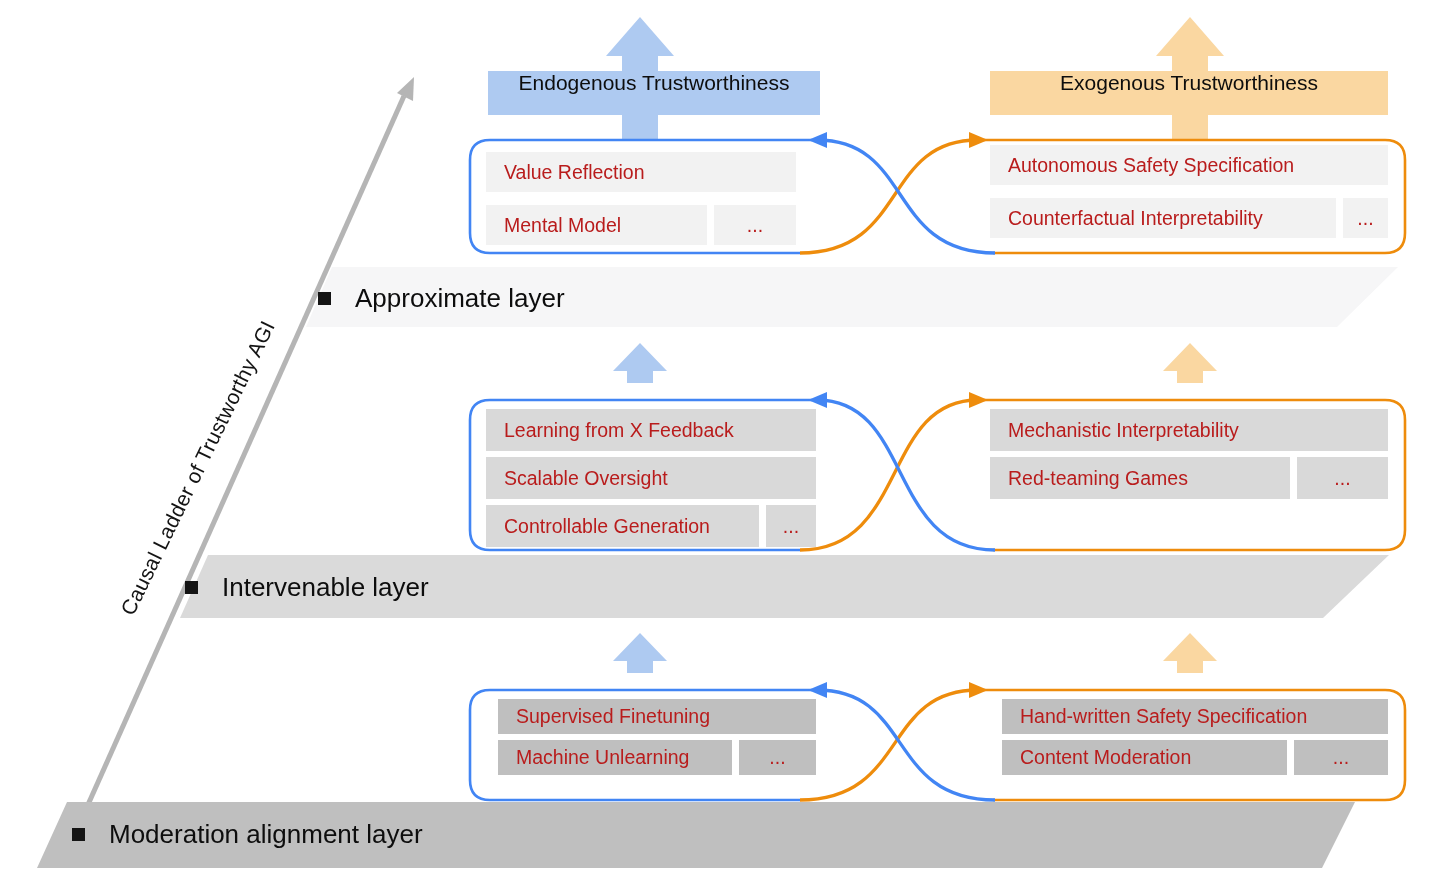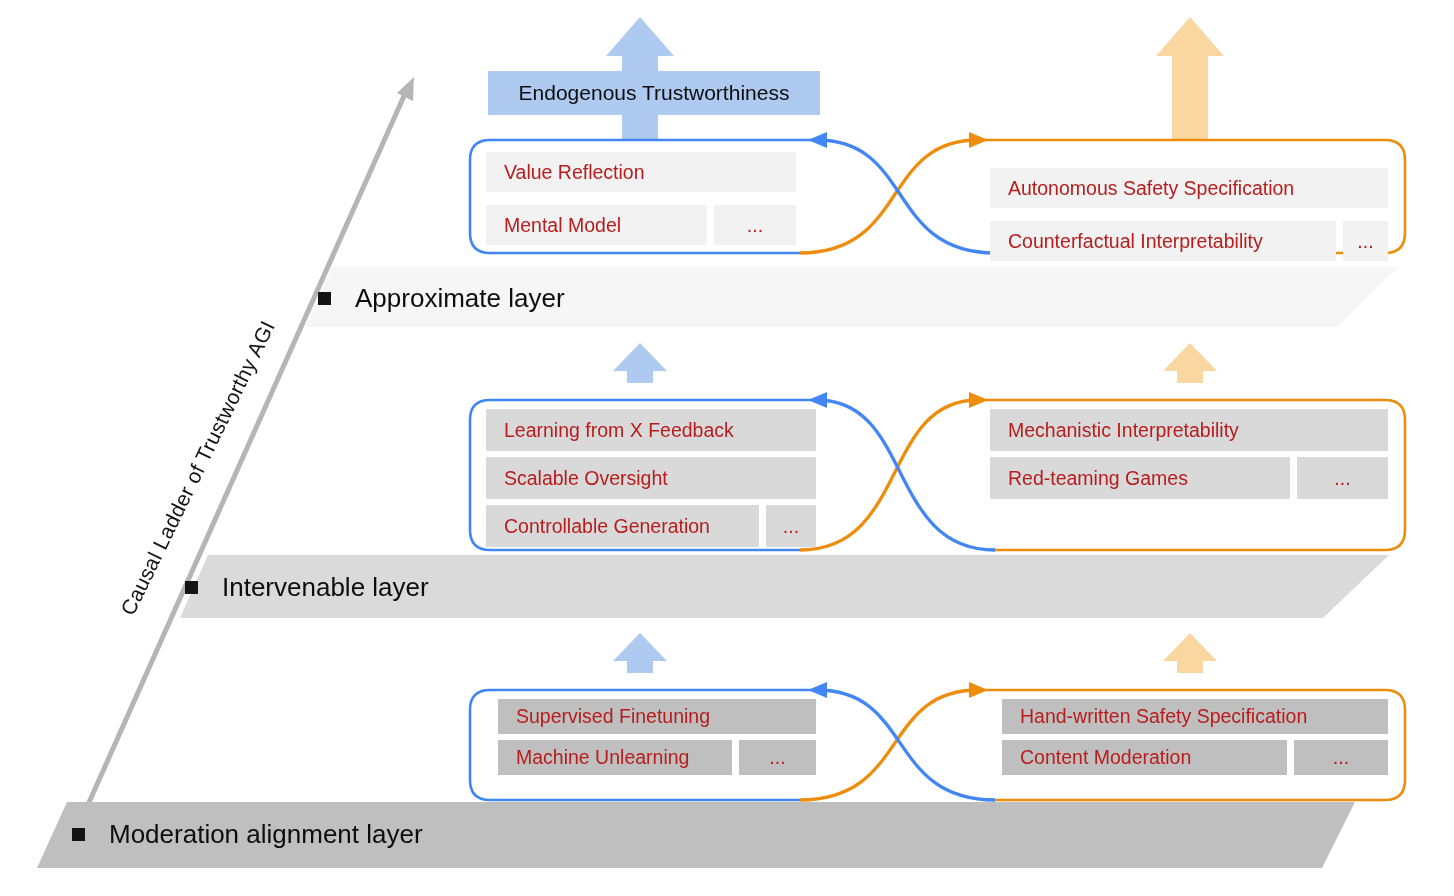--- a/index.html
+++ b/index.html
@@ -19,33 +19,33 @@
   
   .layer-label{position:absolute;display:flex;align-items:center;gap:24px;height:34px;
     font-size:26px;color:#0d0d0d;white-space:nowrap;}
   .bullet{width:13px;height:13px;background:#141414;flex:0 0 auto;}
   
   #ladder-label{position:absolute;left:198px;top:468px;transform:translate(-50%,-50%) rotate(-64deg);
     font-size:21px;color:#141414;white-space:nowrap;letter-spacing:.3px;}
   
   svg.overlay{position:absolute;left:0;top:0;}
   
-  .banner{position:absolute;top:71px;height:44px;display:flex;align-items:center;justify-content:center;
+  .banner{position:absolute;top:71px;height:44px;display:flex;justify-content:center;
     font-size:21px;color:#0d0d0d;white-space:nowrap;}
   #banner-endogenous{left:488px;width:332px;background:#aecaf1;}
   #banner-exogenous{left:990px;width:398px;background:#fad7a1;}
   
   .mbox{position:absolute;box-sizing:border-box;}
   .mbox.left{left:470px;width:350px;}
   .mbox.right{left:975px;width:430px;}
   .g1{top:140px;height:113px;}
   .g2{top:400px;height:150px;}
   .g3{top:690px;height:110px;}
   .g1.left{padding:12px 24px 0 16px;}
-  .g1.right{padding:28px 17px 0 15px;}
+  .g1.right{padding:5px 17px 0 15px;}
   .g2.left,.g3.left{padding:9px 4px 0 16px;}
   .g2.right,.g3.right{padding:9px 17px 0 15px;}
   .row{display:flex;gap:7px;}
   .g1 .row{height:40px;margin-bottom:13px;}
   .g2 .row{height:42px;margin-bottom:6px;}
   .g3 .row{height:35px;margin-bottom:6px;margin-left:12px;}
   .cell{display:flex;align-items:center;padding-left:18px;font-size:19.5px;color:#b91c1c;
     white-space:nowrap;overflow:hidden;flex:1 1 auto;}
   .dots{flex:0 0 auto;justify-content:center;padding-left:0;}
   .g1 .cell{background:#f2f2f2;}
@@ -100,20 +100,23 @@
     <path d="M 812 690 H 490 Q 470 690 470 710 V 780 Q 470 800 490 800 H 800" fill="none" stroke="#4285f4" stroke-width="2.6"></path>
     <path d="M 983 690 H 1385 Q 1405 690 1405 710 V 780 Q 1405 800 1385 800 H 993" fill="none" stroke="#ee8c0c" stroke-width="2.6"></path>
     <path d="M 800 800 C 908 800 882 690 978 690" fill="none" stroke="#ee8c0c" stroke-width="3.3"></path>
     <polygon points="988,690 969,682 969,698" fill="#ee8c0c"></polygon>
     <path d="M 995 800 C 887 800 913 690 817 690" fill="none" stroke="#4285f4" stroke-width="3.3"></path>
     <polygon points="808,690 827,682 827,698" fill="#4285f4"></polygon>
   </svg>
 
   <div class="banner" id="banner-endogenous" style="z-index:3">
     <span>Endogenous Trustworthiness</span>
+  </div>
+  <div class="banner" id="banner-exogenous" style="z-index:3">
+    <span>Exogenous Trustworthiness</span>
   </div>
 
   <div class="layer-label" style="left:318px;top:281px;z-index:3">
     <span class="bullet"></span>
     <span>Approximate layer</span>
   </div>
   <div class="layer-label" style="left:185px;top:570px;z-index:3">
     <span class="bullet"></span>
     <span>Intervenable layer</span>
   </div>

